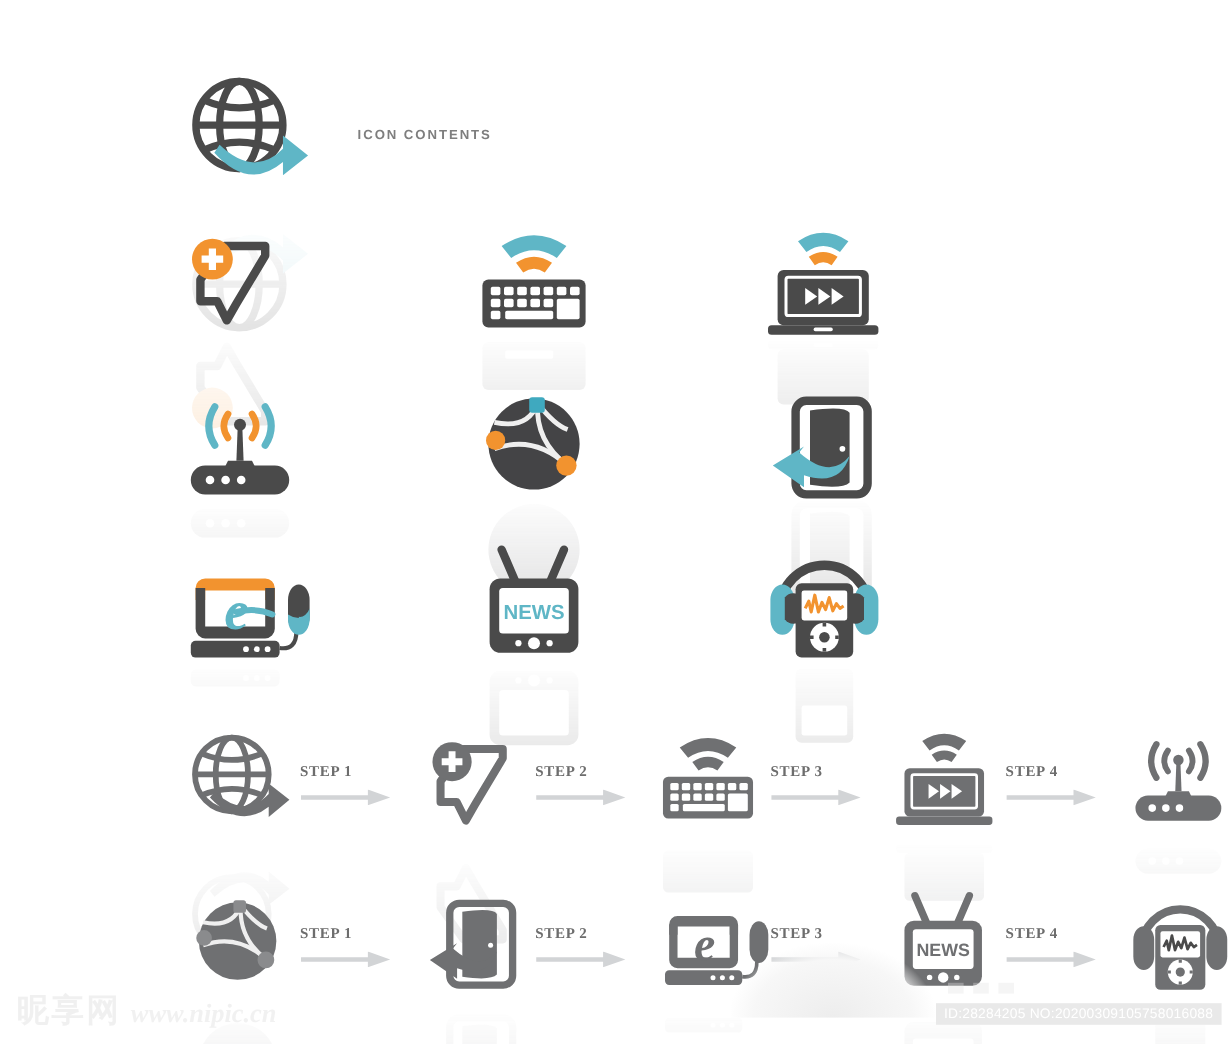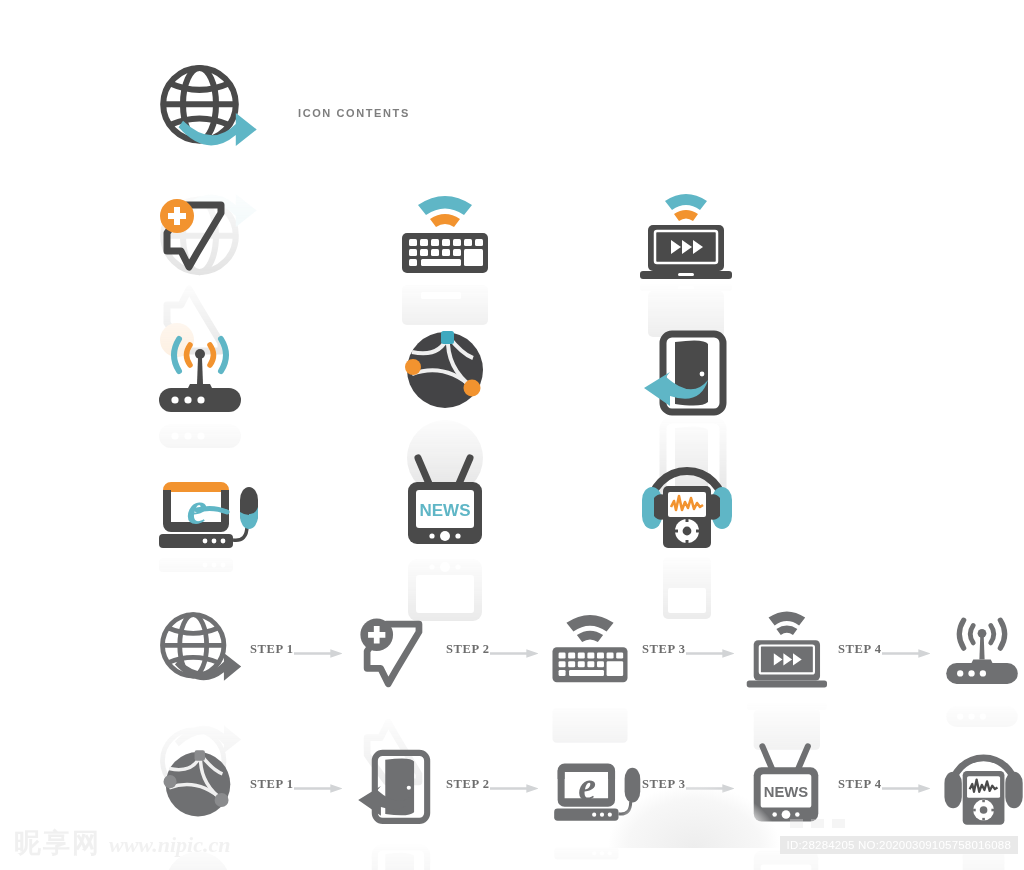--- a/index.html
+++ b/index.html
@@ -27,22 +27,22 @@
   #header .hd-icon{width:110px;height:110px;position:relative;}
   #header .hd-text{
     margin-left:38px;
     font-size:11px;font-weight:bold;letter-spacing:1.6px;
     color:#7e7e7e;font-family:"Liberation Sans",sans-serif;
   }
 
   
   .step-row{position:absolute;left:150px;display:flex;align-items:center;}
   .step-icon{width:96px;height:96px;position:relative;flex:0 0 auto;}
-  .step-gap{width:92px;flex:0 0 auto;display:flex;flex-direction:row;
-            align-items:center;justify-content:center;margin:0 4px;}
+  .step-gap{width:92px;flex:0 0 auto;display:flex;flex-direction:column;
+            align-items:flex-start;justify-content:center;margin:0 4px;}
   .step-label{font-size:12.5px;font-weight:bold;letter-spacing:.6px;color:#6d6d6d;
               font-family:"Liberation Serif","DejaVu Serif",serif;margin-bottom:7px;white-space:nowrap;}
   .step-arrow{width:76px;height:13px;}
 
   
   #wm-left{position:absolute;left:14px;bottom:14px;display:flex;align-items:flex-end;
            opacity:.5;pointer-events:none;}
   #wm-left .wm-cn{font-size:27px;font-weight:bold;color:#e2e2e2;letter-spacing:2px;
                   font-family:"DejaVu Sans",sans-serif;line-height:1;}
   #wm-left .wm-url{font-size:22px;color:#e4e4e4;font-style:italic;font-weight:bold;

